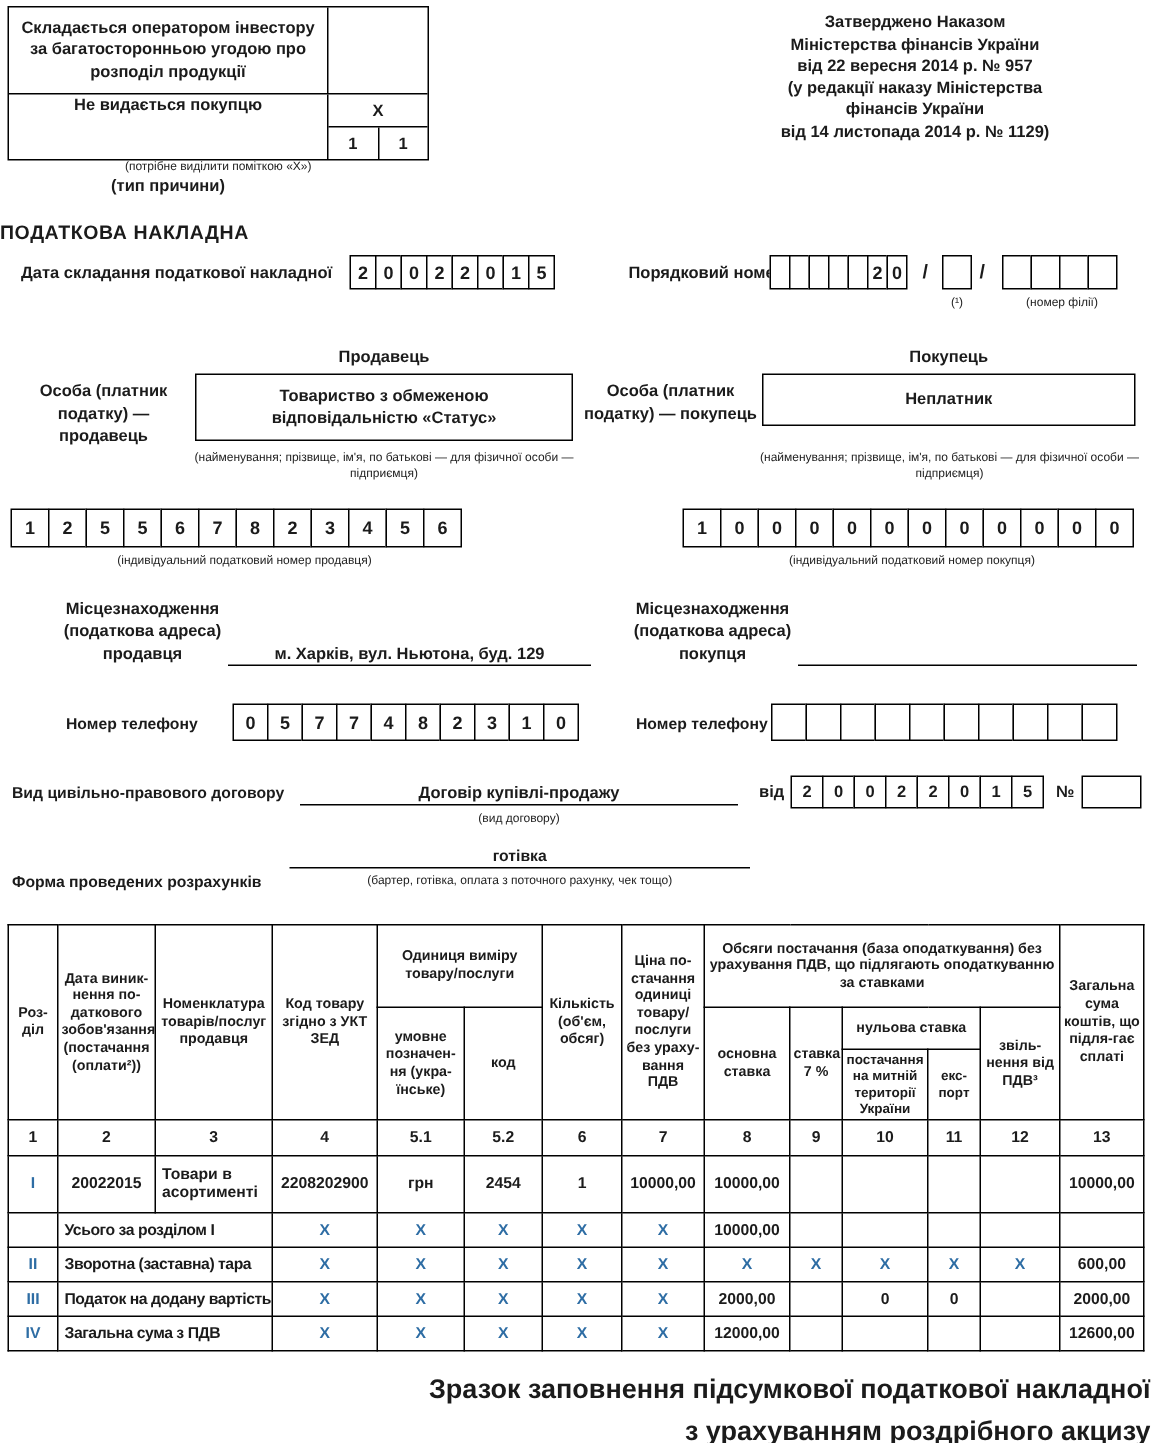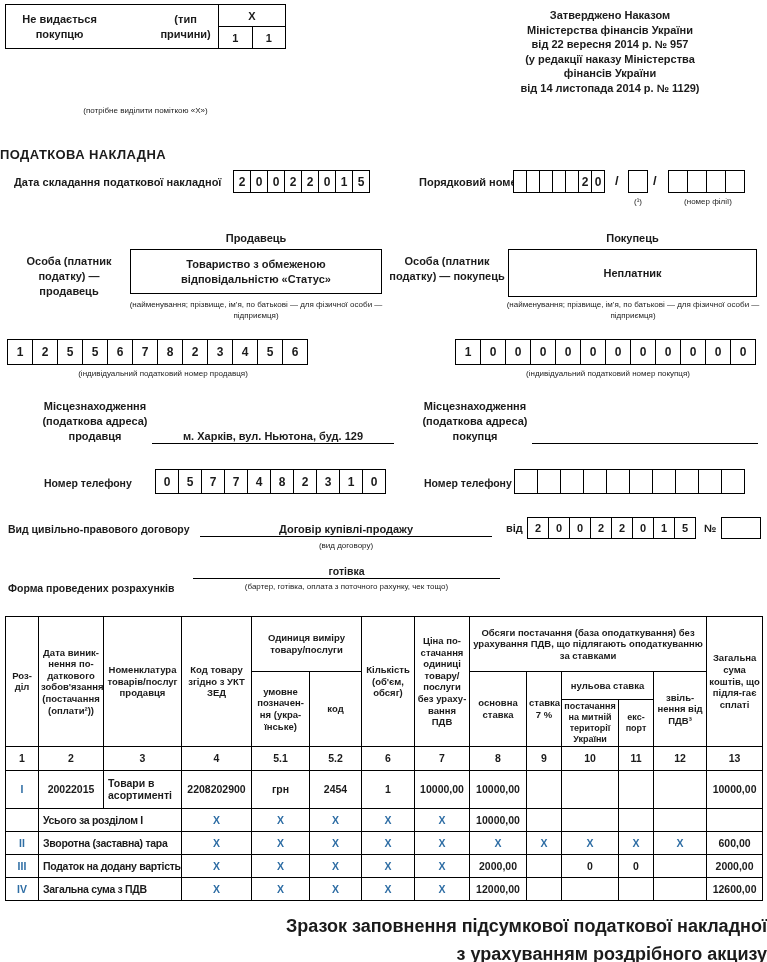--- a/index.html
+++ b/index.html
@@ -19,21 +19,21 @@
   .inn-cells .cell{width:26px;height:26px;}
   .phone-cells .cell{width:24px;height:25px;}
   .cdate-cells .cell{width:22px;height:22px;font-size:11px;}
   
   .invest{left:5px;top:4px;width:281px;border:1px solid #000;box-sizing:border-box;
           font-size:11px;font-weight:bold;text-align:center;}
   .invest-r1{display:flex;border-bottom:1px solid #000;height:57px;}
   .invest-r1-text{flex:1;display:flex;align-items:center;justify-content:center;padding:2px 8px;line-height:1.3;}
   .invest-r1-empty{width:66px;border-left:1px solid #000;}
   .invest-r2{display:flex;height:43px;}
-  .invest-r2-text{flex:1;display:flex;flex-direction:row;align-items:center;line-height:1.3;gap:40px;}
+  .invest-r2-text{flex:1;display:flex;flex-direction:column;align-items:center;line-height:1.3;gap:40px;}
   .invest-r2-right{width:66px;border-left:1px solid #000;display:flex;flex-direction:column;}
   .invest-x{height:21px;border-bottom:1px solid #000;display:flex;align-items:center;justify-content:center;font-size:11px;}
   .invest-type{flex:1;display:flex;}
   .invest-type span{flex:1;display:flex;align-items:center;justify-content:center;font-size:11px;}
   .invest-type span + span{border-left:1px solid #000;}
   .approval{top:8px;left:460px;width:300px;text-align:center;font-size:11px;font-weight:bold;line-height:1.32;}
   .title{top:147px;left:0;width:767px;font-size:13px;font-weight:bold;letter-spacing:.4px;}
   .lbl{font-size:11px;font-weight:bold;}
   .lbl-c{text-align:center;line-height:1.35;}
   .uline{border-bottom:1px solid #000;text-align:center;font-size:11px;font-weight:bold;
@@ -55,20 +55,24 @@
   .footer{top:913px;left:0;width:767px;text-align:right;font-size:18px;font-weight:bold;line-height:1.55;}
   .numbox{border:1px solid #000;box-sizing:border-box;background:#fff;}
   .slash{font-size:13px;font-weight:bold;}
 </style>
 </head>
 <body>
 
 <div class="page">
 
   <div class="abs invest">
+    <div class="invest-r1">
+      <div class="invest-r1-text">Складається оператором інвестору за багатосторонньою угодою про розподіл продукції</div>
+      <div class="invest-r1-empty"></div>
+    </div>
     <div class="invest-r2">
       <div class="invest-r2-text">
         <div>Не видається покупцю</div>
         <div>(тип причини)</div>
       </div>
       <div class="invest-r2-right">
         <div class="invest-x">Х</div>
         <div class="invest-type">
           <span>1</span>
           <span>1</span>
@@ -124,21 +128,21 @@
   <div class="abs note" style="left:620px;top:197px;width:36px;">(¹)</div>
   <div class="abs note" style="left:662px;top:197px;width:92px;">(номер філії)</div>
 
   <div class="abs lbl lbl-c" style="left:130px;top:231px;width:252px;">Продавець</div>
   <div class="abs lbl lbl-c" style="left:10px;top:254px;width:118px;">Особа (платник податку) — продавець</div>
   <div class="abs namebox" style="left:130px;top:249px;width:252px;height:45px;">Товариство з обмеженою відповідальністю «Статус»</div>
   <div class="abs note" style="left:108px;top:300px;width:296px;">(найменування; прізвище, ім'я, по батькові — для фізичної особи — підприємця)</div>
 
   <div class="abs lbl lbl-c" style="left:388px;top:254px;width:118px;">Особа (платник податку) — покупець</div>
   <div class="abs lbl lbl-c" style="left:508px;top:231px;width:249px;">Покупець</div>
-  <div class="abs namebox" style="left:508px;top:249px;width:249px;height:48px;">Неплатник</div>
+  <div class="abs namebox" style="left:508px;top:249px;width:249px;height:35px;">Неплатник</div>
   <div class="abs note" style="left:488px;top:300px;width:290px;">(найменування; прізвище, ім'я, по батькові — для фізичної особи — підприємця)</div>
 
   <div class="abs cells inn-cells" style="left:7px;top:339px;">
       <span class="cell">1</span>
       <span class="cell">2</span>
       <span class="cell">5</span>
       <span class="cell">5</span>
       <span class="cell">6</span>
       <span class="cell">7</span>
       <span class="cell">8</span>

